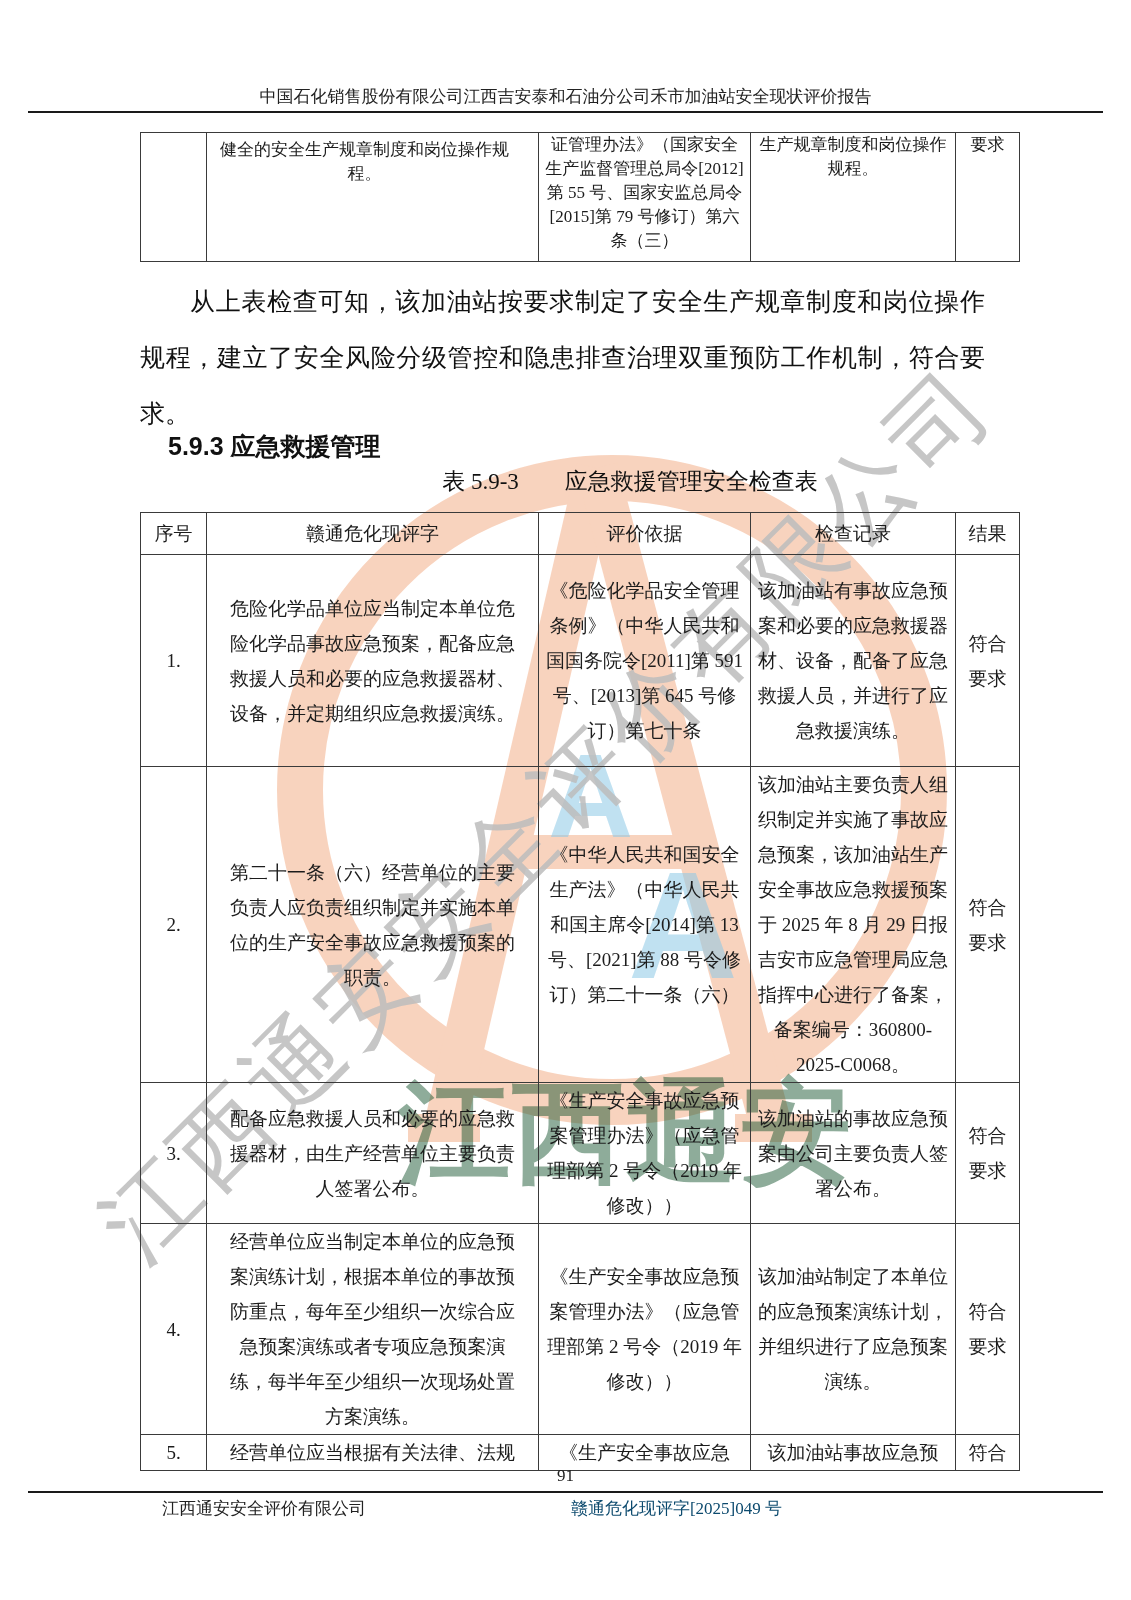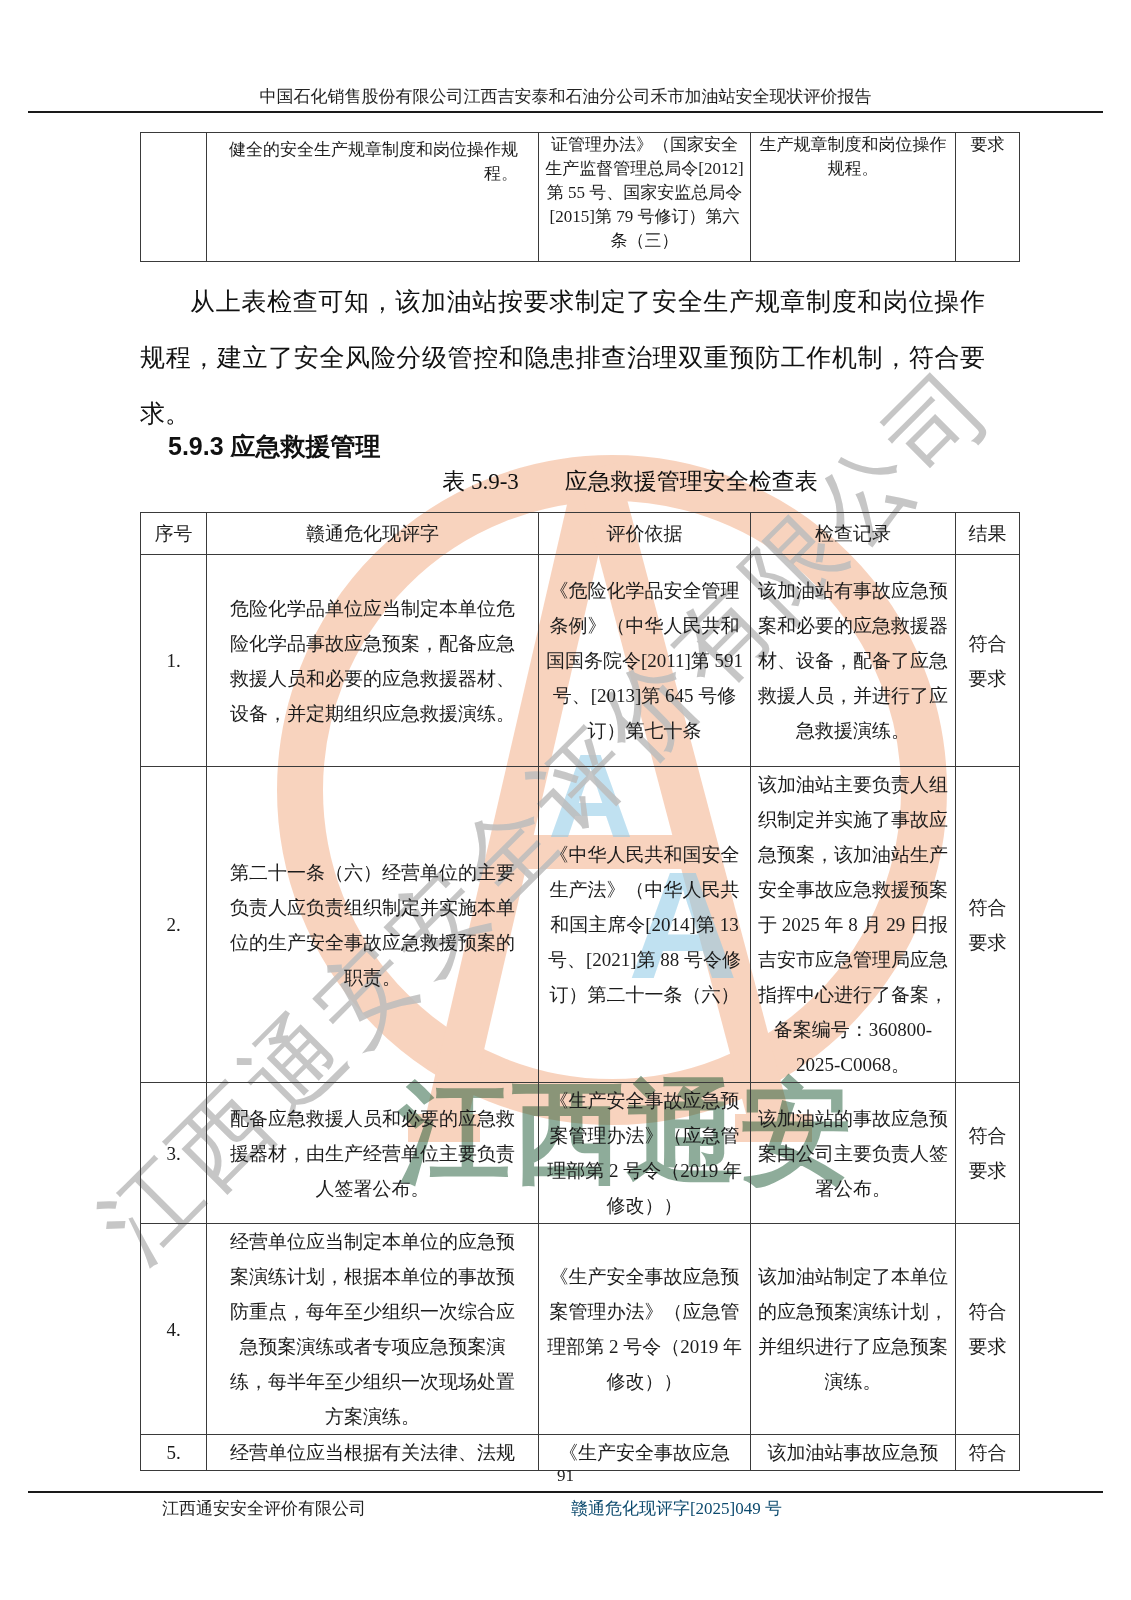--- a/index.html
+++ b/index.html
@@ -37,21 +37,21 @@
   .hdr-rule{position:absolute;top:111px;left:28px;width:1075px;height:2px;background:#1a1a1a;}
   table.doc{border-collapse:collapse;table-layout:fixed;}
   table.doc td,table.doc th{
     border:1.5px solid #3a3a3a;
     text-align:center;overflow:hidden;
     font-weight:normal;padding:0 6px;
   }
   
   .tbl-cont{position:absolute;top:132px;left:140px;width:879px;}
   .tbl-cont td{vertical-align:top;font-size:17px;line-height:24px;padding-top:5px;}
-  .tbl-cont .c-content{padding:5px 20px 0 4px;text-align:right;}
+  .tbl-cont .c-content{padding:5px 20px 0 4px;}
   
   .para{
     position:absolute;top:274px;left:140px;width:845px;
     font-size:25px;line-height:56px;text-align:justify;text-indent:2em;
     color:#111;
   }
   .sec-heading{
     position:absolute;top:430px;left:140px;
     font-family:"Liberation Sans","DejaVu Sans",sans-serif;
     font-weight:700;font-size:25px;color:#111;margin-left:28px;

